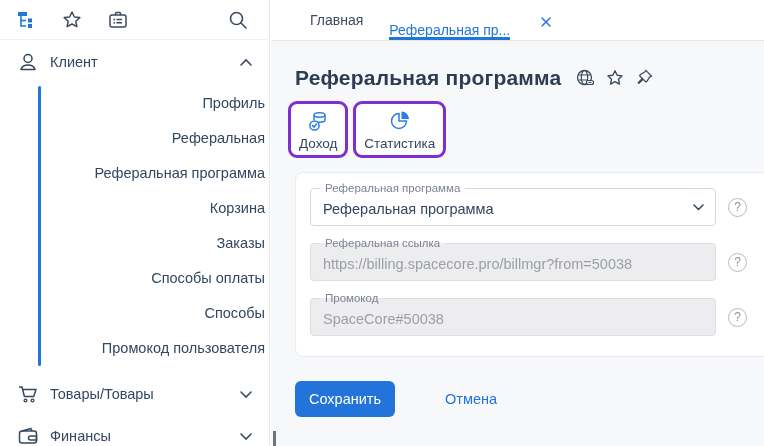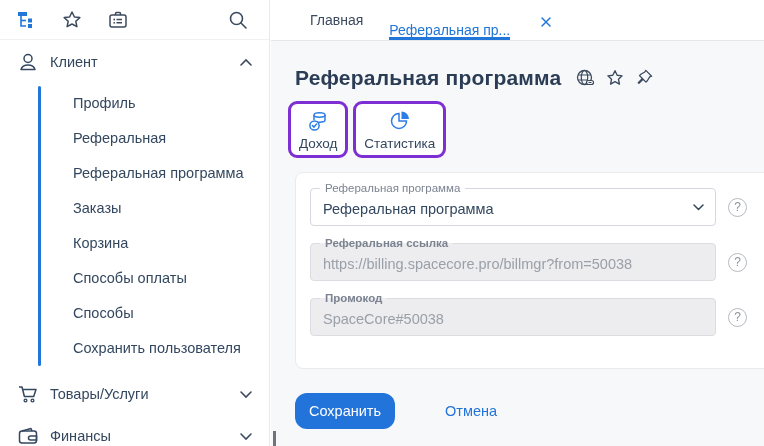--- a/index.html
+++ b/index.html
@@ -16,21 +16,21 @@
   .tb-icon { width:22px; height:22px; cursor:pointer; }
   .tb-icon.sitemap { margin-left:15px; }
   .tb-icon.star { margin-left:24px; }
   .tb-icon.case { margin-left:24px; }
   .tb-icon.search { margin-left:auto; margin-right:20px; }
 
   .section-row { height:40px; display:flex; align-items:center; padding:0 16px 0 17px; font-size:14.5px; color:#33475f; cursor:pointer; margin-top:2px; }
   .section-icon { width:22px; height:22px; margin-right:11px; flex:0 0 auto; }
   .section-chevron { margin-left:auto; }
 
-  .submenu { position:relative; padding:4px 15px 6px; }
+  .submenu { position:relative; padding:4px 4px 6px;text-align:right; }
   .submenu-line { content:''; position:absolute; left:38px; top:4px; bottom:6px; width:3px; background:#2176d9; border-radius:2px; }
   .sub-item { height:35px; line-height:35px; padding-left:58px; font-size:14.5px; color:#33475f; cursor:pointer; white-space:nowrap; }
 
   
   #main { position:absolute; left:271px; top:0; right:0; height:446px; background:#fff; }
   #tabbar { height:41px; background:#fff; border-bottom:1px solid #e3e6ea; display:flex; align-items:stretch; padding-left:39px; }
   .tab { display:flex; align-items:center; font-size:14px; color:#3c4a5e; margin-right:26px; cursor:pointer; border-bottom:3px solid transparent; padding-top:3px; }
   .tab.active { color:#2176d9; border-bottom-color:#2176d9;margin-top:20px; }
   .tab-close { display:flex; align-items:center; margin-left:4px; padding-top:3px; margin-right:10px; cursor:pointer; }
 
@@ -40,32 +40,32 @@
   .page-title { font-size:21px; font-weight:bold; color:#2b3c55; letter-spacing:.2px; }
   .title-icons { display:flex; gap:10px; margin-left:14px; align-items:center; }
   .title-icons span { cursor:pointer; }
 
   .actions-row { display:flex; gap:5px; margin:11px 0 0 17px;text-align:center; }
   .action-btn { border:3px solid #7d2fd3; border-radius:9px; background:#fff; display:flex; flex-direction:column; align-items:center; justify-content:center; padding:5px 8px 4px; gap:3px; cursor:pointer; }
   .action-label { font-size:13.5px; color:#33475f; white-space:nowrap; }
 
   .panel { margin:14px 0 0 24px; width:482px; border:1px solid #e9ebef; border-radius:8px; background:#fff; padding:15px 14px 16px; }
   .field-row { display:flex; align-items:center; gap:12px; margin-bottom:17px; }
-  .field-row:last-child { margin-bottom:16px; }
+  .field-row:last-child { margin-bottom:4px; }
   .field { position:relative; width:406px; height:38px; border:1px solid #d5d8de; border-radius:4px; background:#fff; display:flex; align-items:center; padding:3px 30px 0 12px; cursor:pointer; }
   .field.disabled { background:#ededef; border-color:#dadde2; cursor:default; }
   .field-label { position:absolute; top:-8px; left:9px; font-size:11.5px; color:#7b8391; background:#fff; padding:0 5px; line-height:14px; white-space:nowrap; }
-  .field.disabled .field-label { background:linear-gradient(to bottom, #ffffff 50%, #ededef 50%);font-weight:bold; }
+  .field.disabled .field-label { background:linear-gradient(to bottom, #ffffff 50%, #ededef 50%); }
   .field-value { font-size:14.5px; color:#33475f; white-space:nowrap; overflow:hidden; }
   .field.disabled .field-value { color:#9aa0a8;text-align:center; }
   .select-chevron { position:absolute; right:11px; top:15px; }
   .help { width:19px; height:19px; flex:0 0 auto; border-radius:50%; border:1px solid #b6bac1; color:#8d929b; font-size:12px; display:flex; align-items:center; justify-content:center; cursor:pointer; background:#fff0; }
 
   .footer-row { display:flex; align-items:center; margin:24px 0 0 24px; }
-  .save-btn { background:#2273da; color:#fff; border:none; border-radius:12px; font-size:14.5px; width:100px; height:36px; cursor:pointer; font-family:inherit; }
+  .save-btn { background:#2273da; color:#fff; border:none; border-radius:6px; font-size:14.5px; width:100px; height:36px; cursor:pointer; font-family:inherit; }
   .cancel-link { color:#2273da; font-size:14.5px; margin-left:50px; cursor:pointer; text-decoration:none; }
 
   .scroll-thumb { position:absolute; left:2px; bottom:0; width:3px; height:15px; background:#70747a; cursor:grab; }
 </style>
 </head>
 <body>
 
 <div id="sidebar">
 
   <div id="topbar-left">
@@ -115,36 +115,36 @@
           <path d="M2 7 L7 2 L12 7" fill="none" stroke="#3c4a5e" stroke-width="1.6" stroke-linecap="round"></path>
         </svg>
     </span>
   </div>
 
   <div class="submenu">
     <span class="submenu-line"></span>
     <div class="sub-item">Профиль</div>
     <div class="sub-item">Реферальная</div>
     <div class="sub-item">Реферальная программа</div>
+    <div class="sub-item">Корзина</div>
     <div class="sub-item">Заказы</div>
-    <div class="sub-item">Корзина</div>
     <div class="sub-item">Способы оплаты</div>
     <div class="sub-item">Способы</div>
-    <div class="sub-item">Сохранить пользователя</div>
+    <div class="sub-item">Промокод пользователя</div>
   </div>
 
   <div class="section-row">
     <span class="section-icon">
       <svg viewBox="0 0 22 22">
           <path d="M2 4 h3 l2.4 9.5 h9.3 l2.3-7 H6" fill="none" stroke="#33475f" stroke-width="1.5" stroke-linejoin="round"></path>
           <circle cx="8.5" cy="17.5" r="1.4" fill="none" stroke="#33475f" stroke-width="1.3"></circle>
           <circle cx="15.5" cy="17.5" r="1.4" fill="none" stroke="#33475f" stroke-width="1.3"></circle>
         </svg>
     </span>
-    <span>Товары/Услуги</span>
+    <span>Товары/Товары</span>
     <span class="section-chevron">
       <svg width="14" height="9" viewBox="0 0 14 9">
           <path d="M2 2 L7 7 L12 2" fill="none" stroke="#3c4a5e" stroke-width="1.6" stroke-linecap="round"></path>
         </svg>
     </span>
   </div>
 
   <div class="section-row">
     <span class="section-icon">
       <svg viewBox="0 0 22 22">

